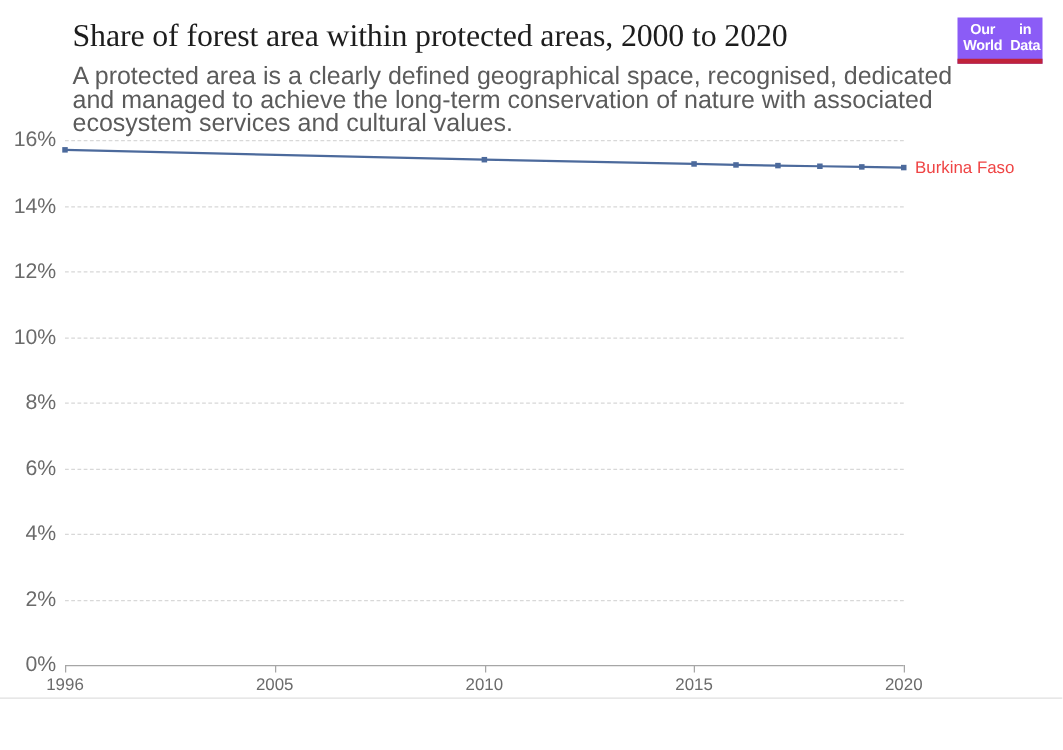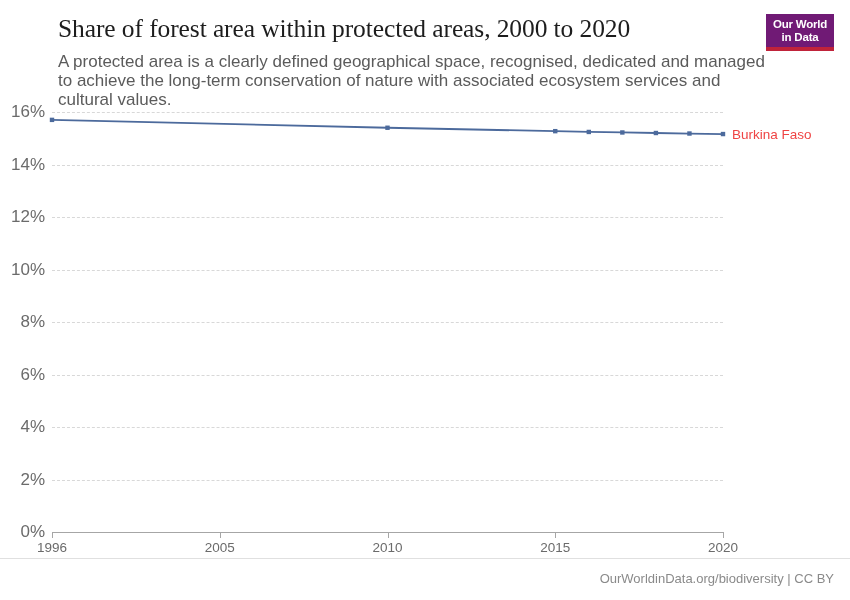--- a/index.html
+++ b/index.html
@@ -35,40 +35,40 @@
     font-size: 25.5px;
     font-weight: 400;
     color: #1d1d1d;
     letter-spacing: -0.1px;
     margin: 0;
     line-height: 30px;
     width: 740px;
   }
   .subtitle {
     font-family: "Liberation Sans", sans-serif;
-    font-size: 17px;
+    font-size: 20px;
     font-weight: 400;
     color: #5b5b5b;
     line-height: 19px;
     margin: 8px 0 0 0;
     width: 715px;
   }
 
   
   .logo {
     position: absolute;
     right: 16px;
     top: 14px;
     width: 68px;
     height: 37px;
-    background: #701a75;
+    background: #8b5cf6;
     border-bottom: 4px solid #c0233a;
     box-sizing: border-box;
     display: flex;
-    flex-direction: column;
+    flex-direction: row;
     align-items: center;
     justify-content: center;
     line-height: 13px;
   }
   .logo span {
     font-family: "Liberation Sans", sans-serif;
     color: #ffffff;
     font-size: 11.5px;
     font-weight: 700;
     letter-spacing: -0.2px;
@@ -229,16 +229,15 @@
         <div class="xlabel" style="left: 335.5px;">2010</div>
         <div class="xtick" style="left: 503.25px;"></div>
         <div class="xlabel" style="left: 503.25px;">2015</div>
         <div class="xtick" style="left: 671px;"></div>
         <div class="xlabel" style="left: 671px;">2020</div>
         <div class="series-label" style="left: 680px; top: 22.05px; color: #ef4444;">Burkina Faso</div>
       </div>
   </div>
 
   <div class="footer">
-    <div class="footer-right">OurWorldinData.org/biodiversity | CC BY</div>
   </div>
 
 </div>
 
 </body></html>

